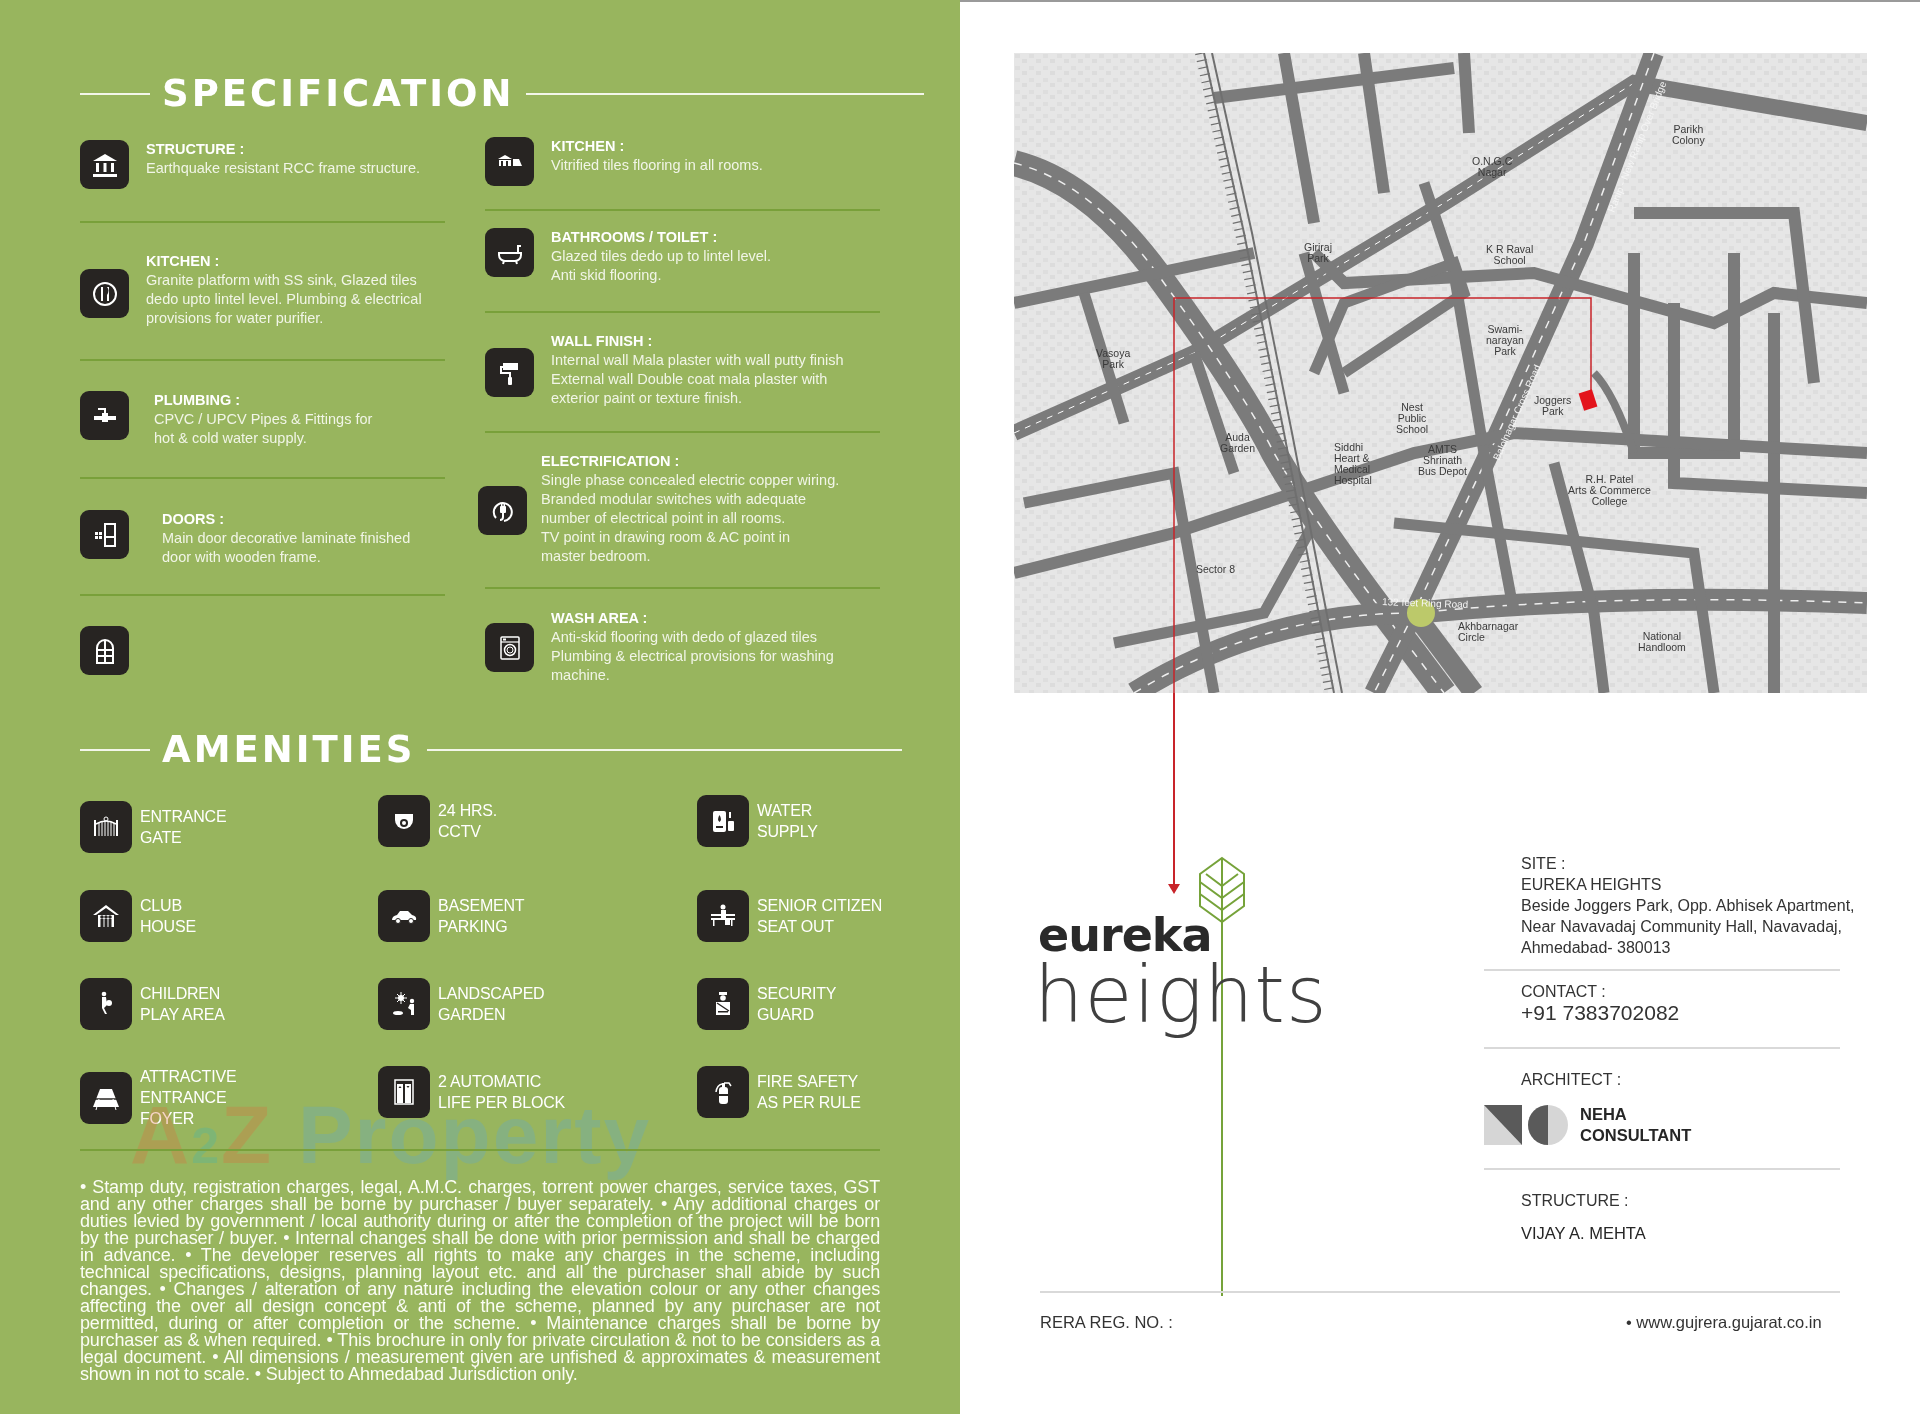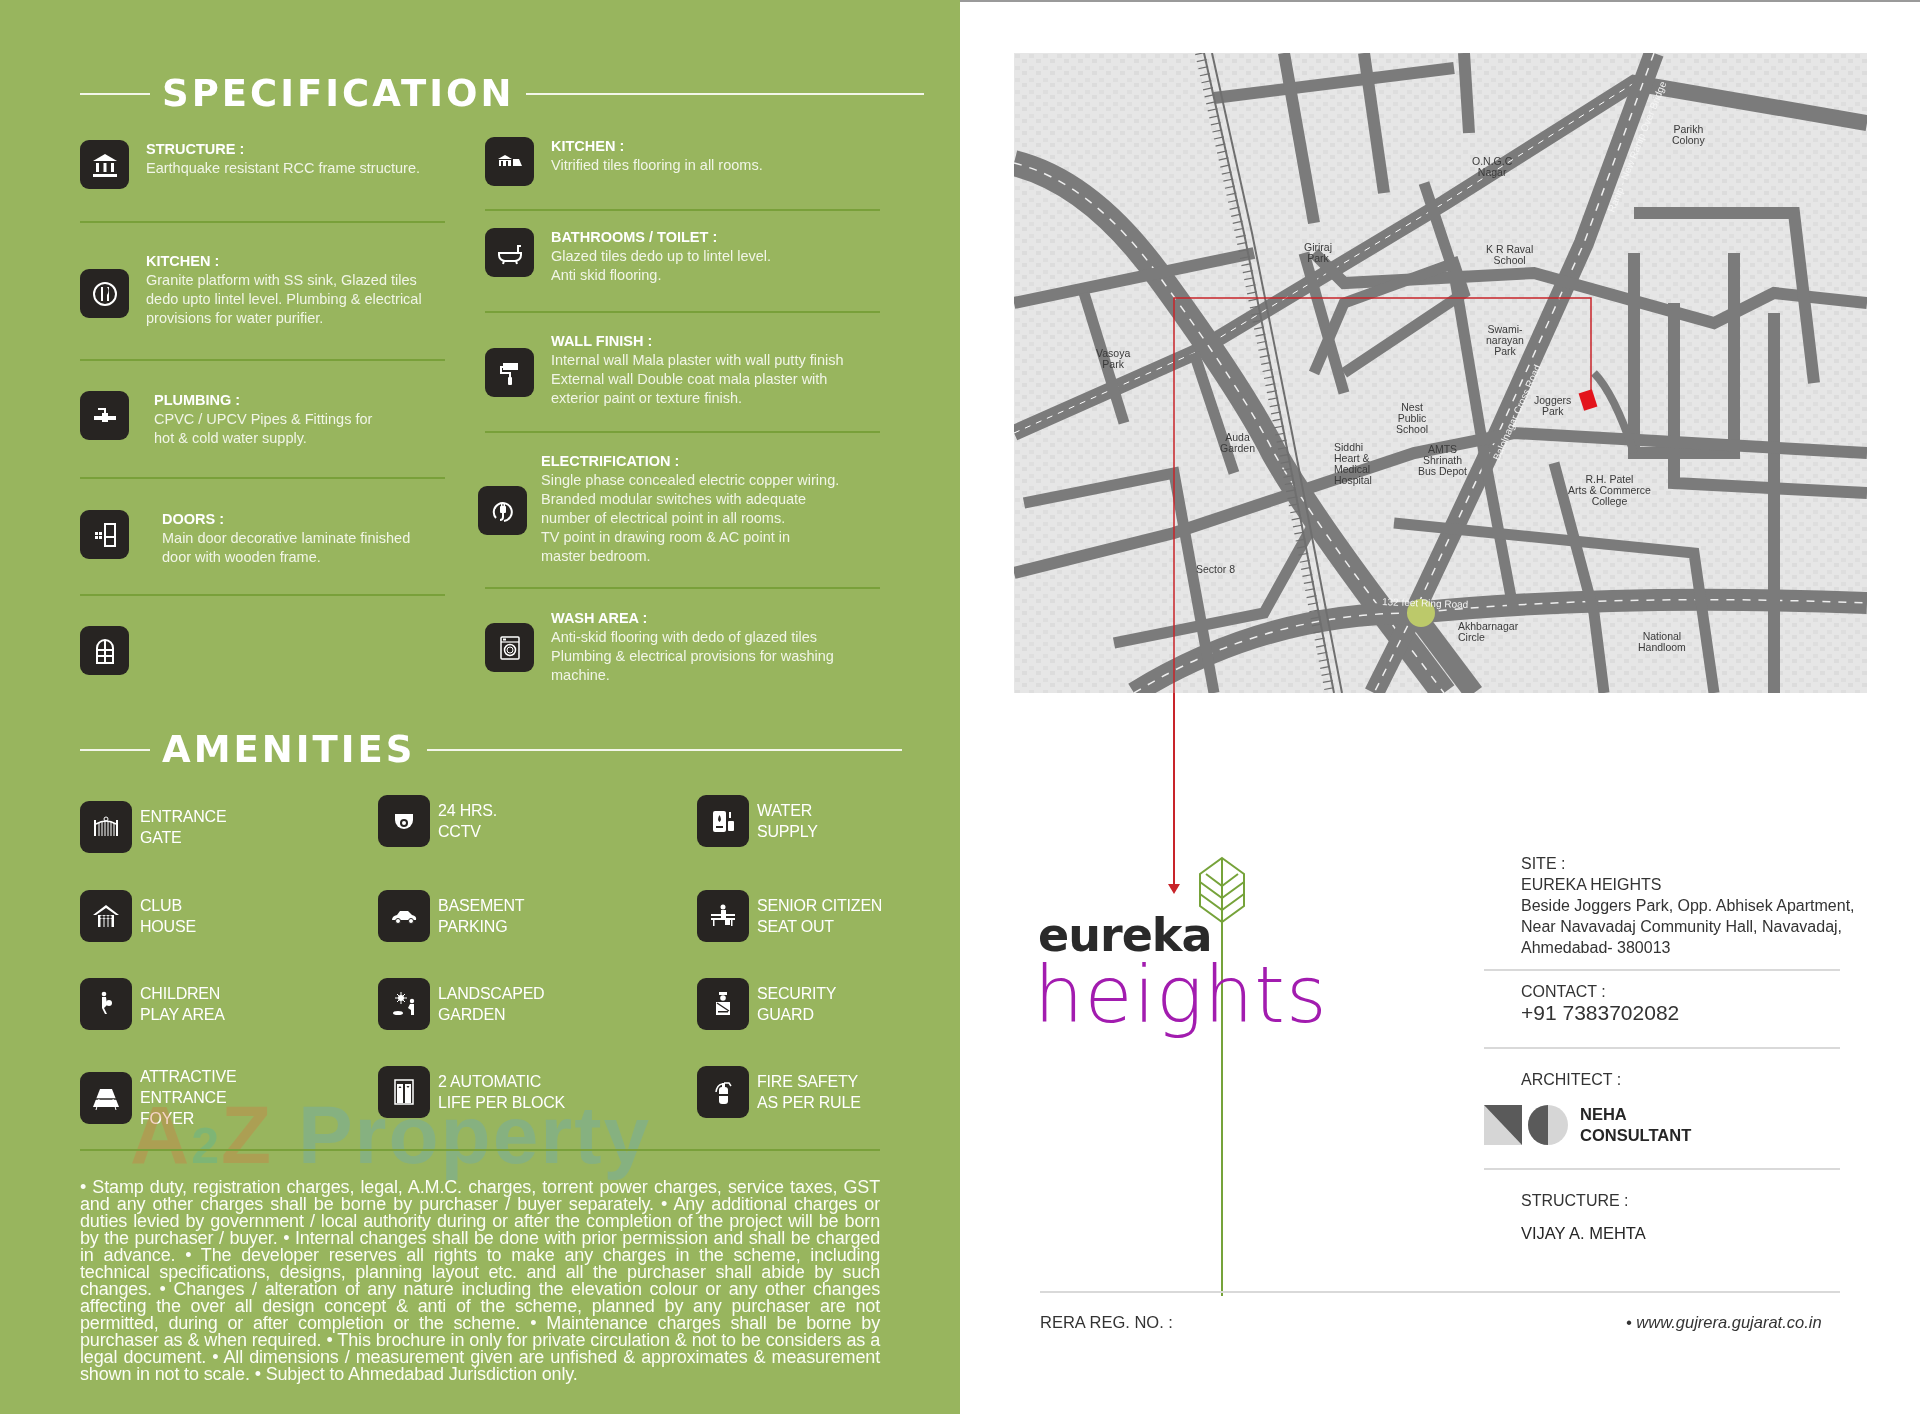--- a/index.html
+++ b/index.html
@@ -28,21 +28,21 @@
   .disclaimer { position: absolute; left: 80px; top: 1179px; width: 800px; font-size: 18px; line-height: 17px; color: #fbfdf5; text-align: justify; letter-spacing: -0.15px; }
 
   .watermark { position: absolute; left: 130px; top: 1088px; font-size: 82px; font-weight: bold; opacity: 0.28; letter-spacing: 2px; }
 
   .map { position: absolute; left: 1014px; top: 53px; width: 853px; height: 640px; background: #e9e9e9; overflow: hidden; }
   .map svg { width: 100%; height: 100%; }
   .map-label { position: absolute; font-size: 10.5px; line-height: 11px; color: #3a3a3a; text-align: center; }
 
   .logo { position: absolute; left: 1038px; top: 852px; }
   .logo .eureka { position: absolute; left: 0; top: 56px; font-family: "DejaVu Sans", sans-serif; font-size: 46px; font-weight: bold; color: #2a2a2a; letter-spacing: -1px; }
-  .logo .heights { position: absolute; left: -4px; top: 98px; font-family: "DejaVu Sans", sans-serif; font-size: 78px; font-weight: 200; color: #a21caf; letter-spacing: 1px; }
+  .logo .heights { position: absolute; left: -4px; top: 98px; font-family: "DejaVu Sans", sans-serif; font-size: 78px; font-weight: 200; color: #404040; letter-spacing: 1px; }
 
   .info { position: absolute; left: 1484px; color: #333; font-size: 16px; line-height: 21px; margin-left: 37px; }
   .info .big { font-size: 21px; }
   .hr { position: absolute; height: 2px; background: #d9d9d9; }
 
   .arch-logo { position: absolute; left: 1484px; top: 1104px; display: flex; align-items: center; }
   .arch-logo .name { margin-left: 12px; font-weight: bold; font-size: 16.5px; line-height: 21px; color: #262626; }
 
   .structure-val { font-weight: normal; font-size: 16.5px; color: #262626; }
 
@@ -591,13 +591,13 @@
 <div class="hr" style="left:1484px; top:1168px; width:356px;"></div>
 
 <div class="info" style="top:1190px;">
   <div>STRUCTURE :</div>
   <div class="structure-val" style="margin-top:12px;">VIJAY A. MEHTA</div>
 </div>
 
 <div class="hr" style="left:1040px; top:1291px; width:800px;"></div>
 
 <div class="footer-text" style="left:1040px; top:1313px;">RERA REG. NO. :</div>
-<div class="footer-text" style="left:1626px; top:1313px;font-style:italic;">• www.gujrera.gujarat.co.in</div>
+<div class="footer-text" style="left:1626px; top:1313px;">• www.gujrera.gujarat.co.in</div>
 
 </body></html>

